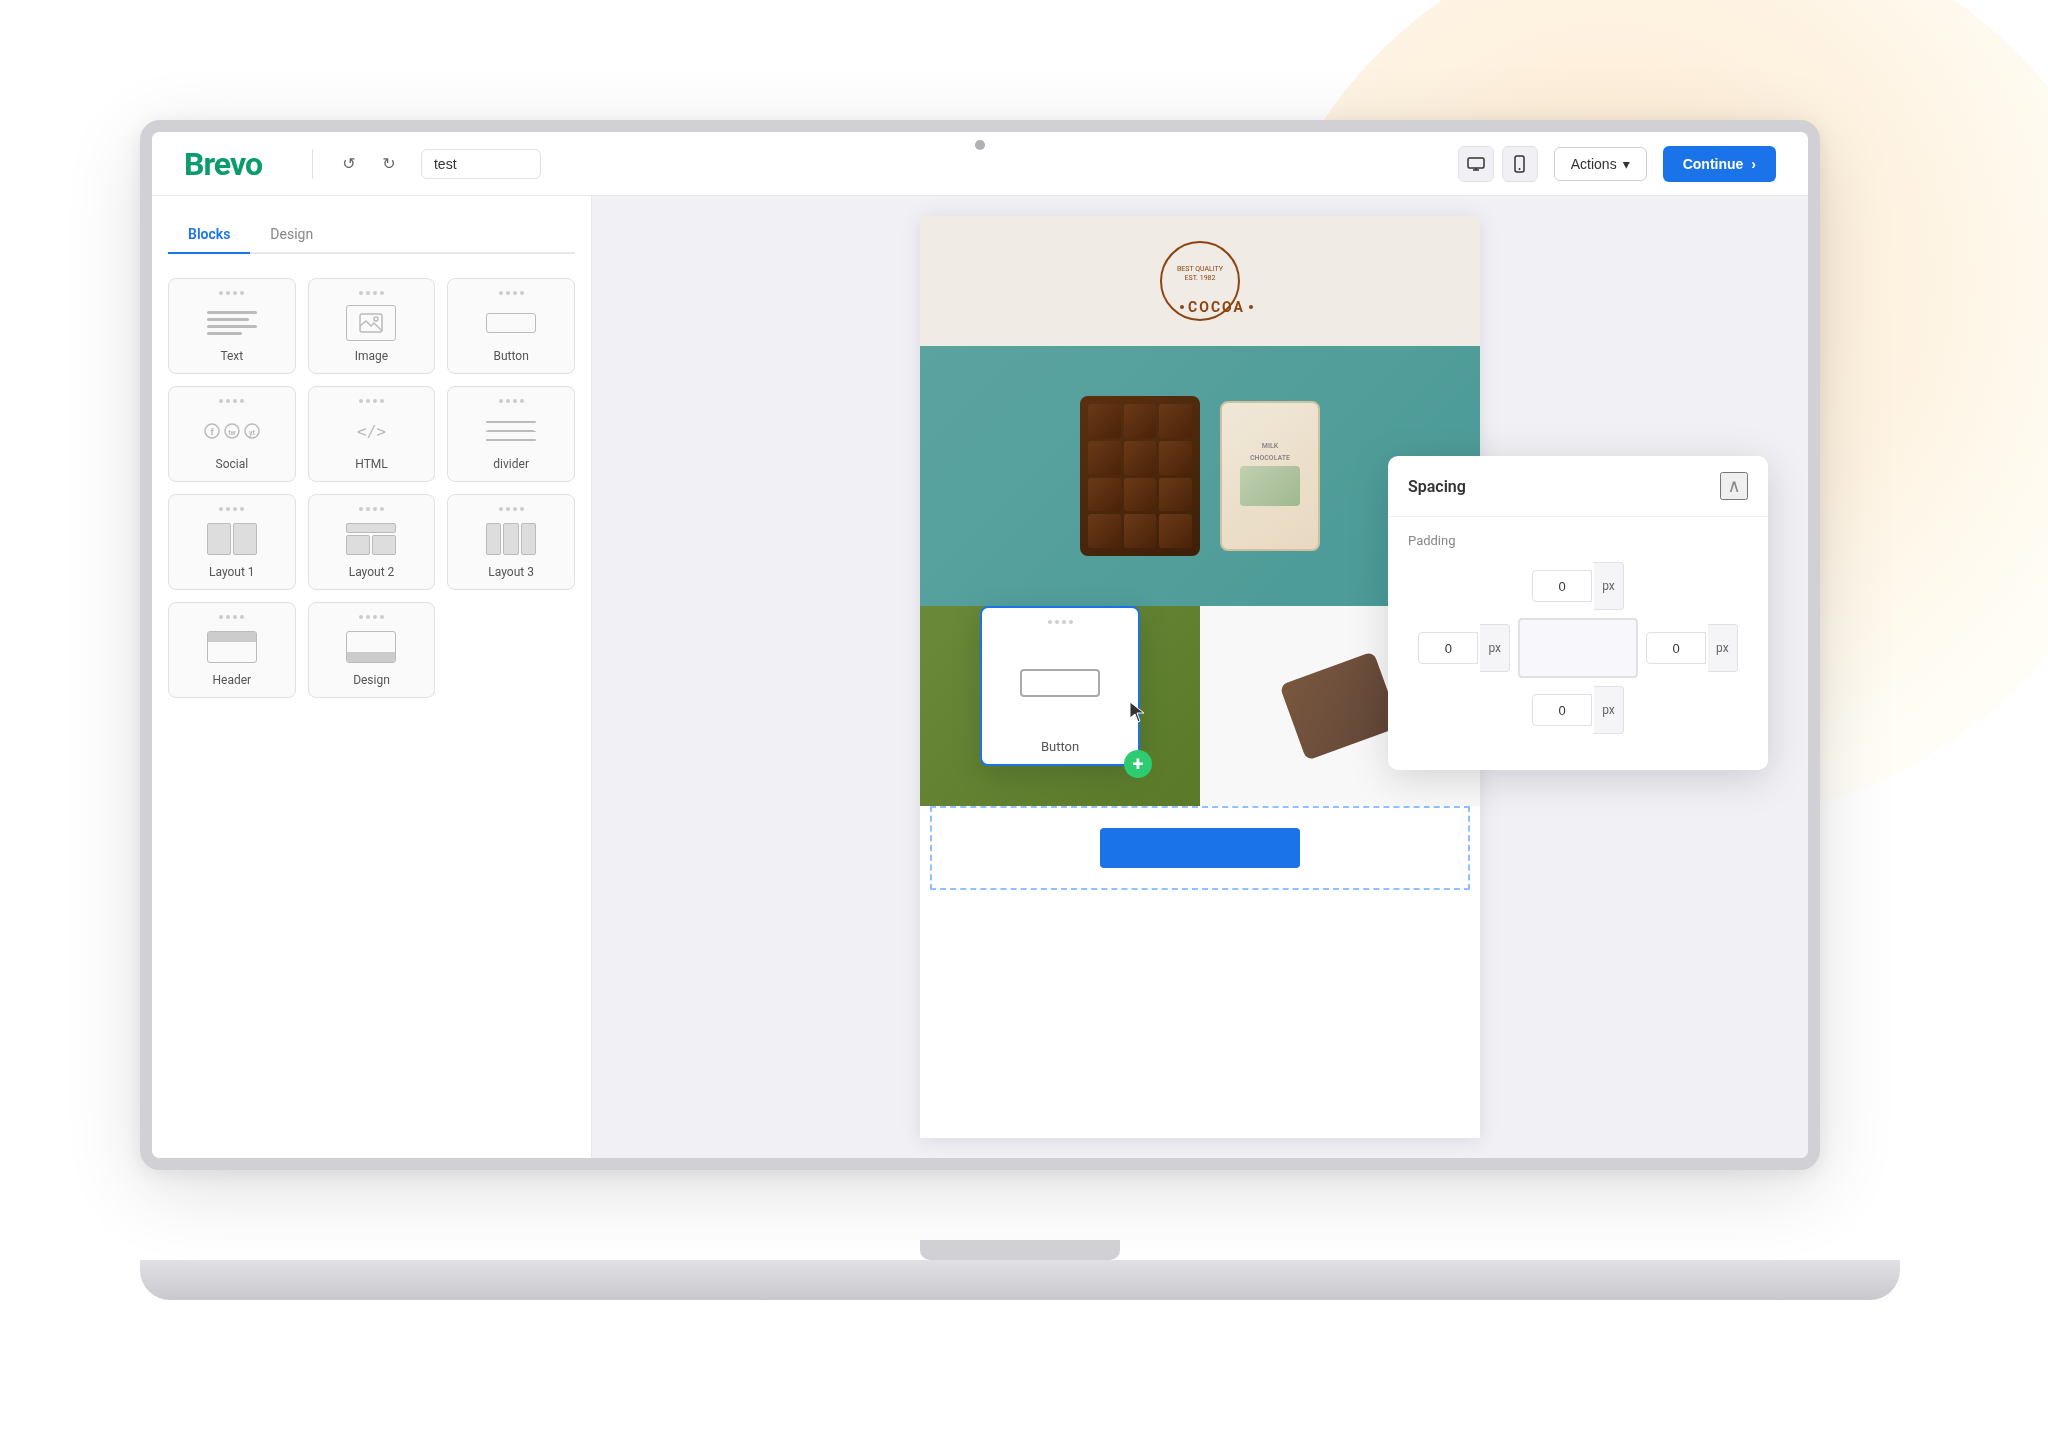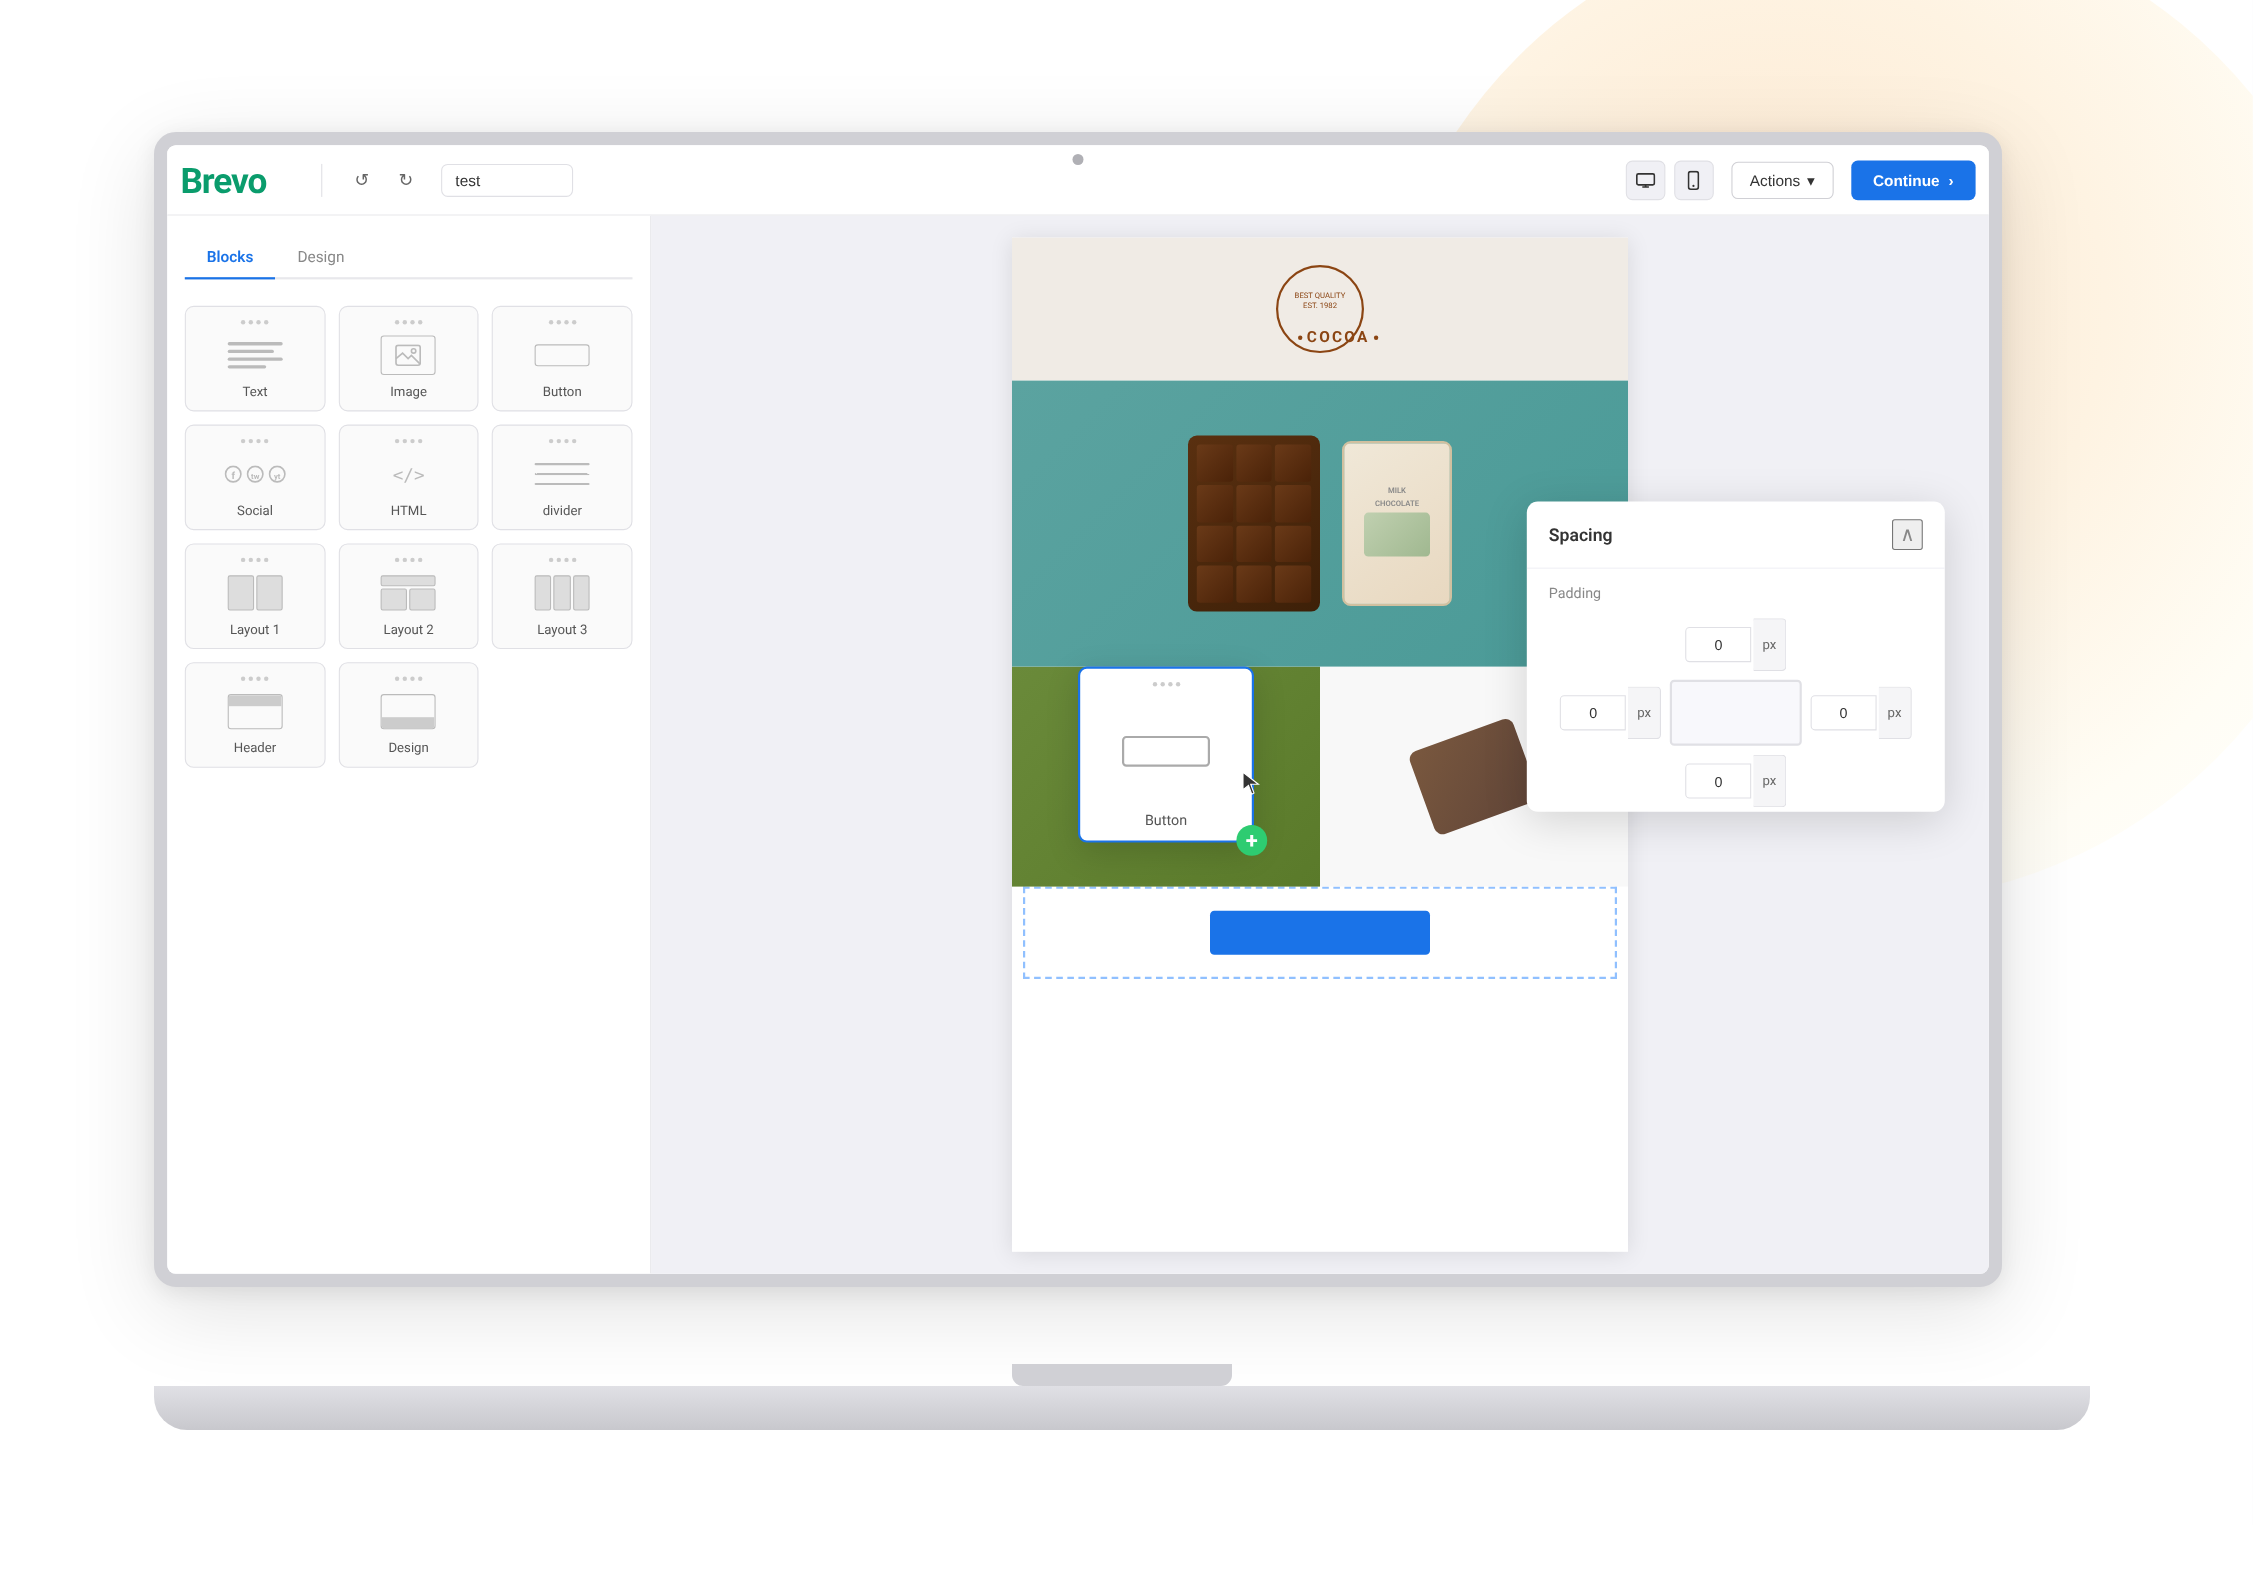--- a/index.html
+++ b/index.html
@@ -88,21 +88,21 @@
       flex-direction: column;
       background: #f5f5f7;
     }
 
     
     .navbar {
       display: flex;
       align-items: center;
       background: #ffffff;
       border-bottom: 1px solid #e8e8ec;
-      padding: 0 12px;
+      padding: 0 32px;
       height: 64px;
       flex-shrink: 0;
     }
 
     .brevo-logo {
       color: #0A9C6C;
       font-size: 32px;
       font-weight: 700;
       letter-spacing: -1px;
       margin-right: 30px;
@@ -610,21 +610,21 @@
       height: 28px;
       display: flex;
       align-items: center;
       justify-content: center;
       cursor: pointer;
       color: #888;
       font-size: 18px;
     }
 
     .spacing-panel-body {
-      padding: 16px 20px 4px;
+      padding: 16px 20px 36px;
     }
 
     .spacing-section-label {
       font-size: 13px;
       color: #888;
       margin-bottom: 14px;
     }
 
     .padding-grid {
       display: flex;

